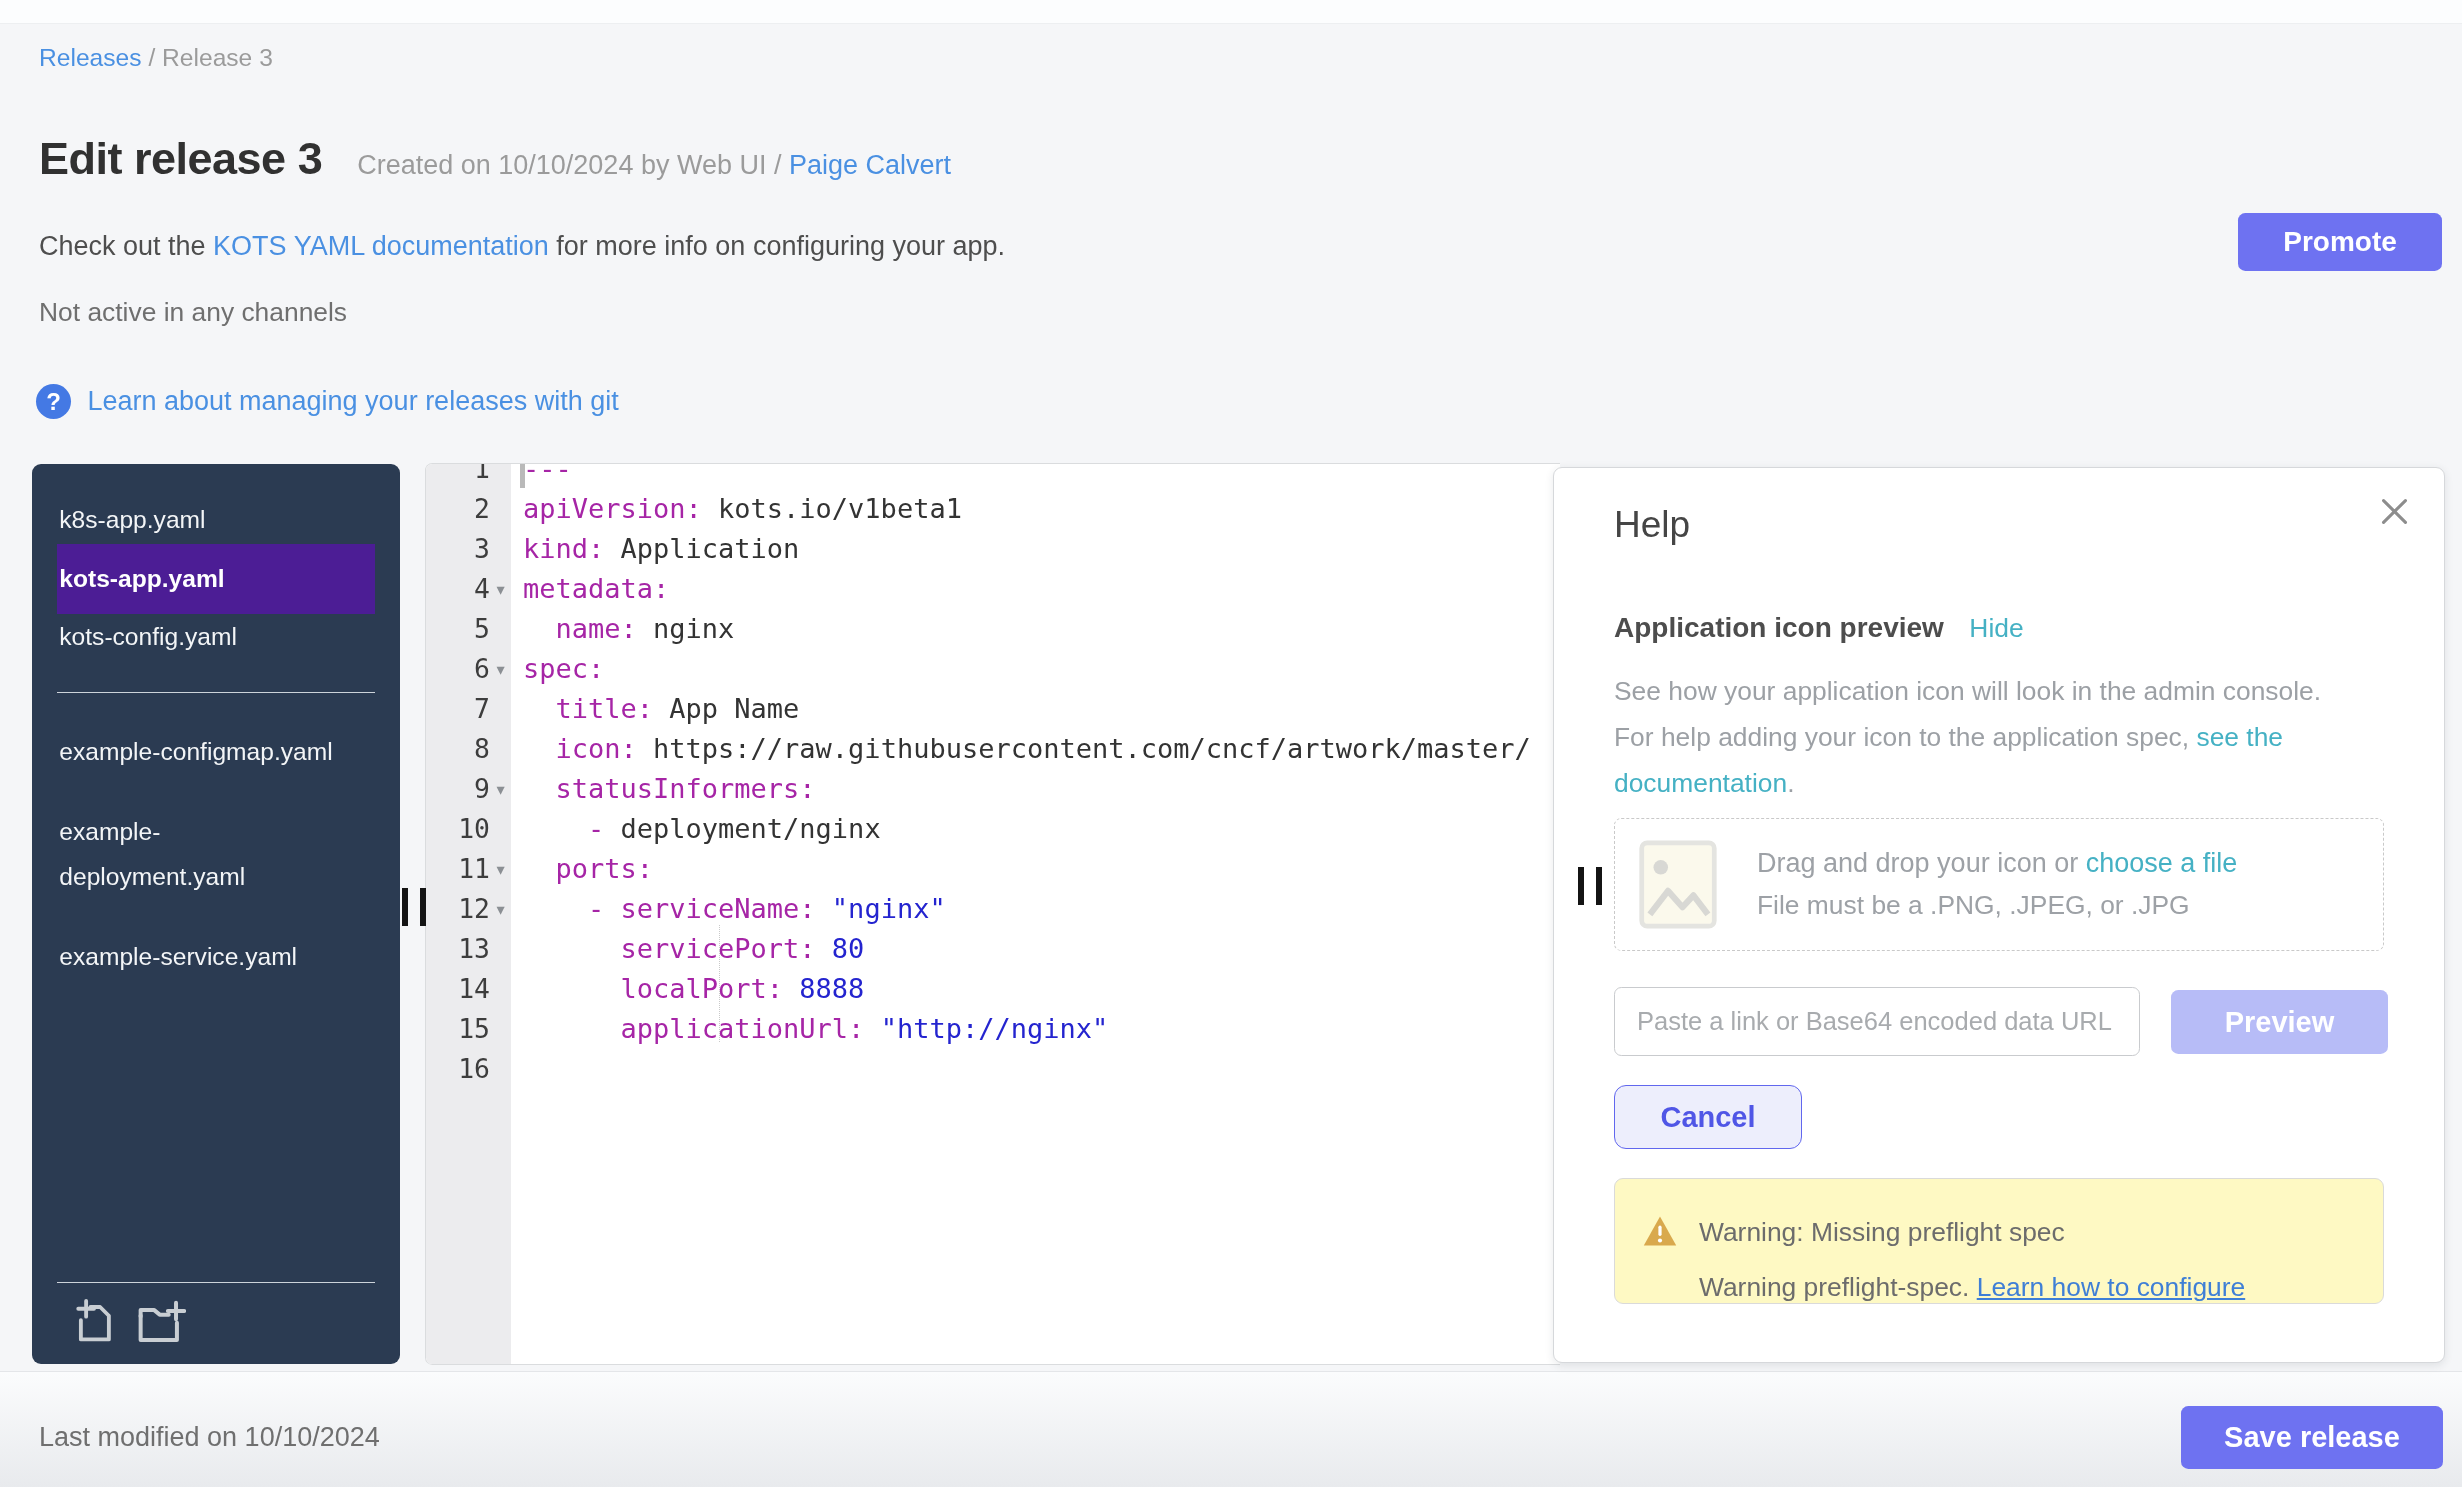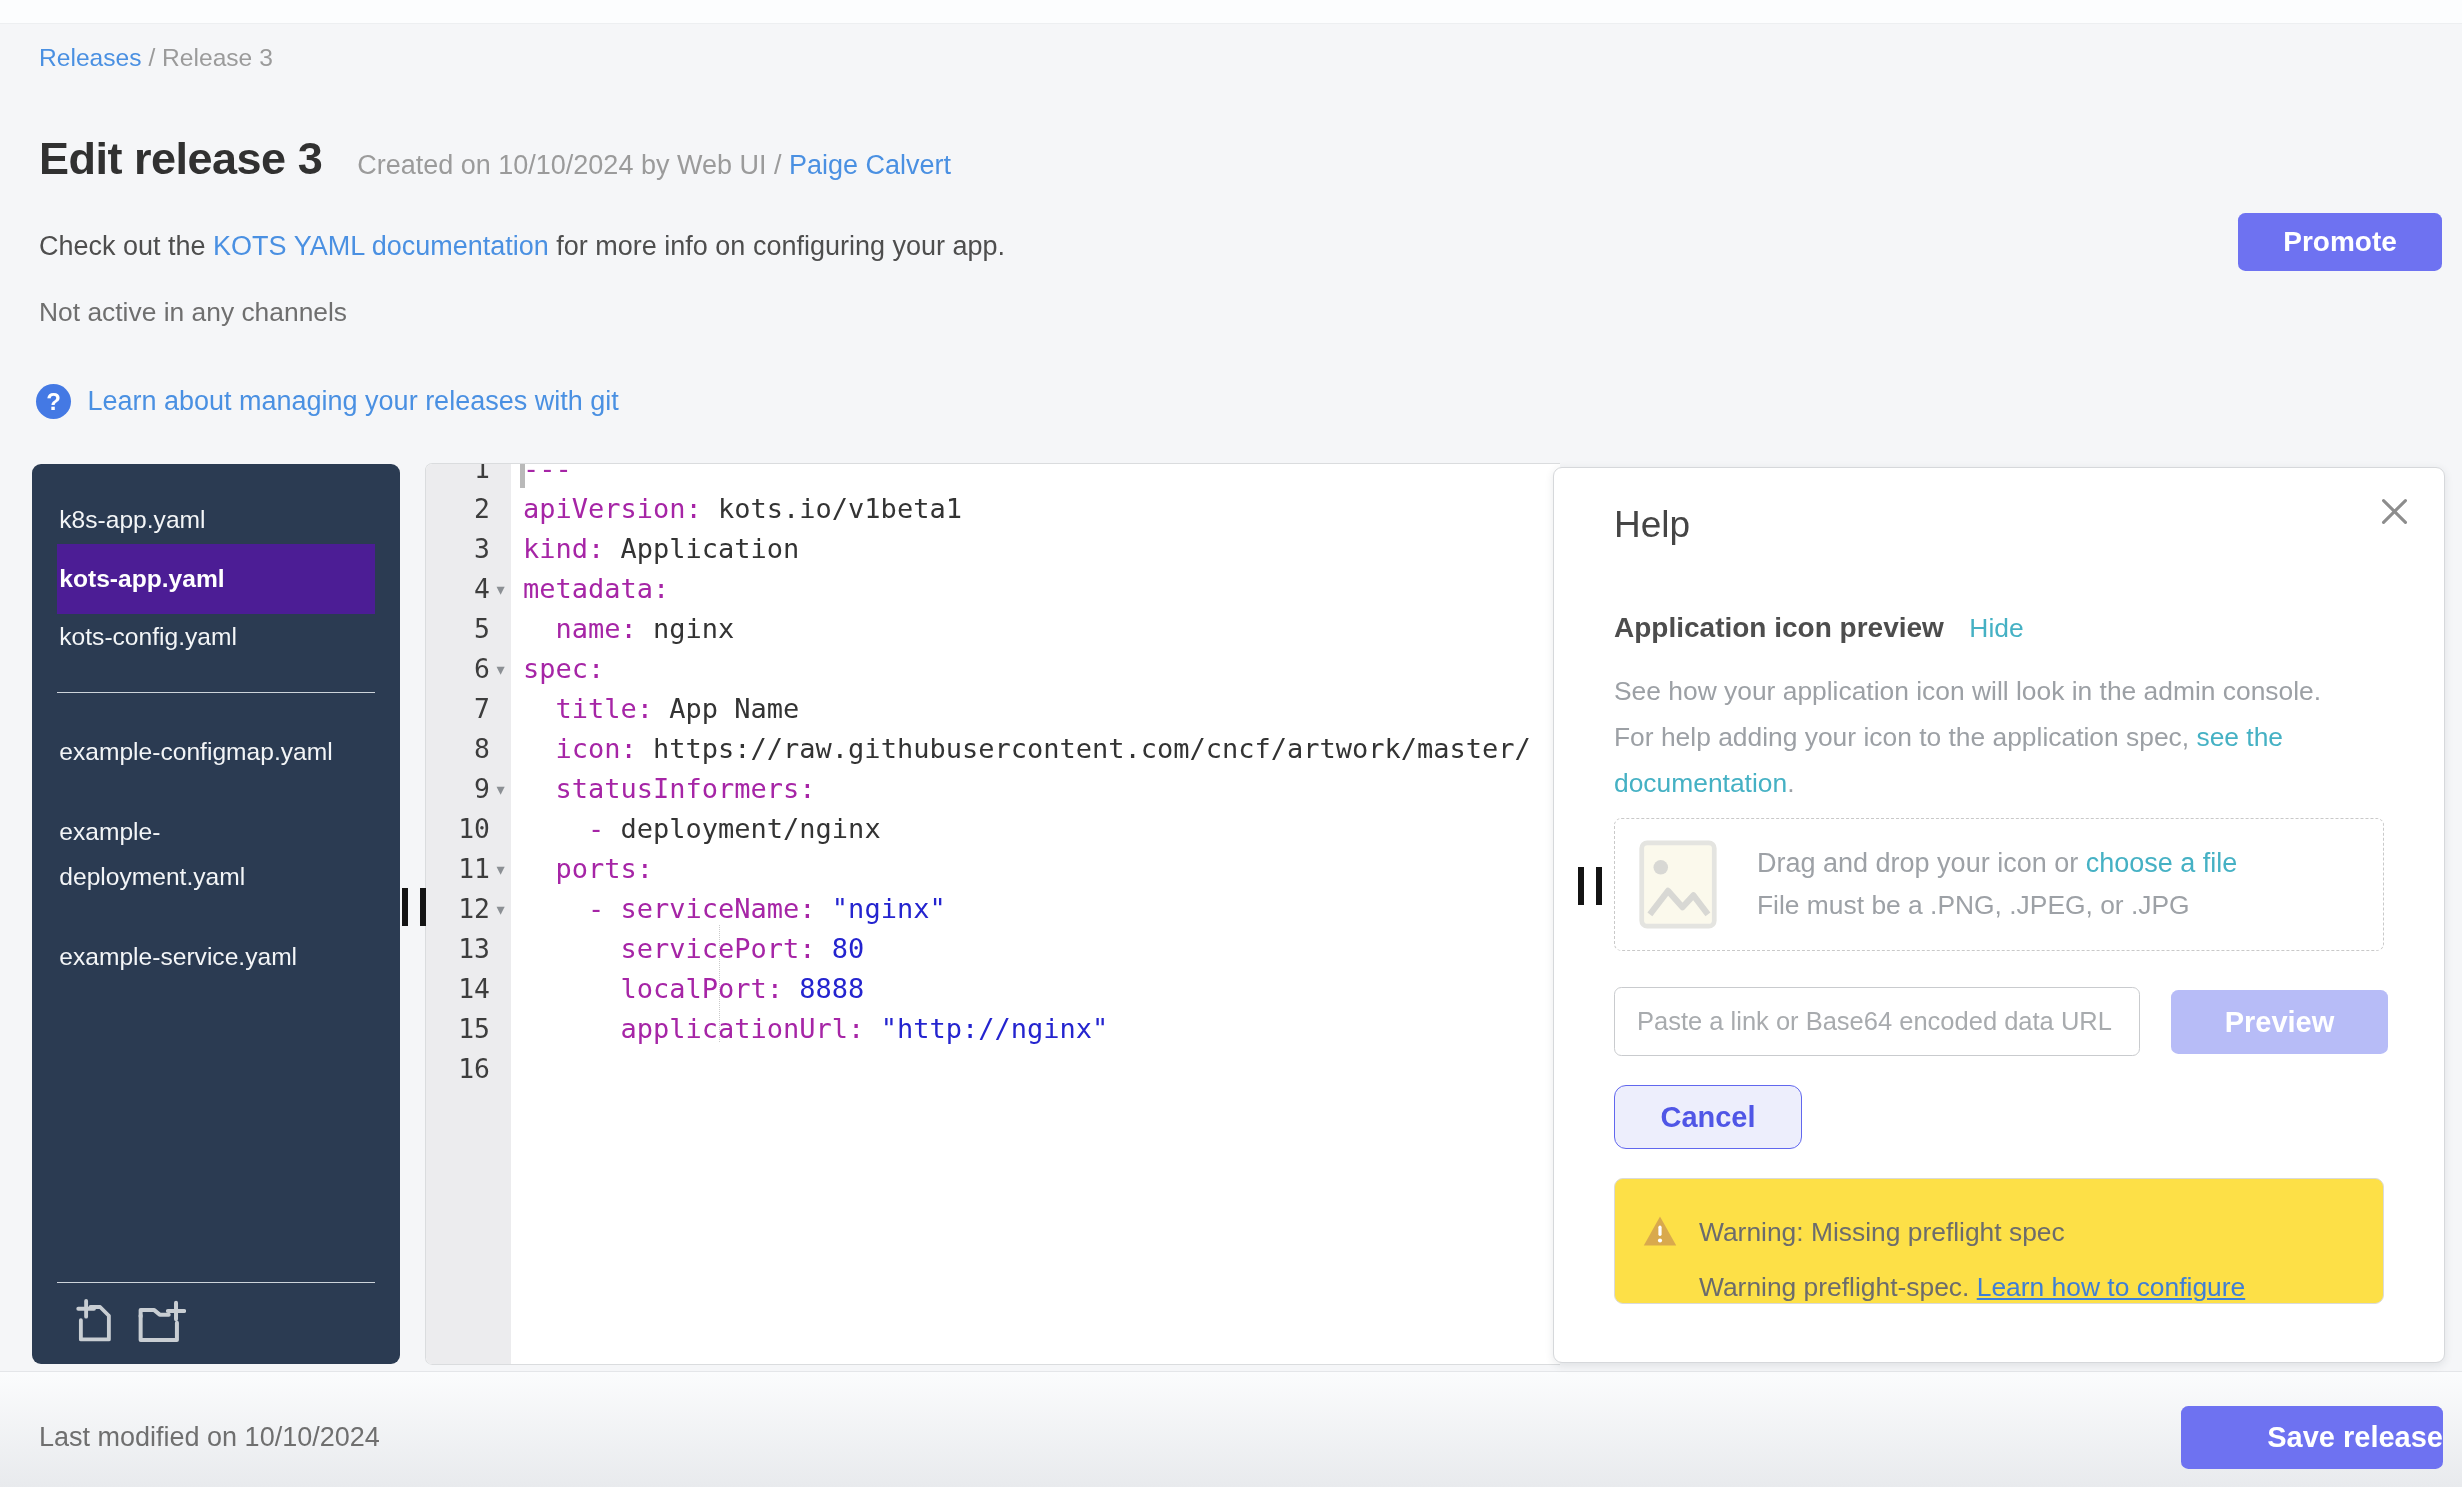--- a/index.html
+++ b/index.html
@@ -102,32 +102,32 @@
     border:1.8px solid #c9cbce; border-radius:7.3px; font-family:inherit; font-size:25.5px;
     padding:0 22px; color:#4e4e4e; background:#fff; }
   .url-input::placeholder { color:#a8abae; }
   .preview-btn { position:absolute; left:617px; top:522px; width:217px; height:64px;
     background:#b7bcf7; color:#fff; font-size:29px; font-weight:700; }
   .cancel-btn { position:absolute; left:60px; top:617px; width:188px; height:64px;
     background:#edeefc; border:1.8px solid #6167ee; border-radius:12px;
     color:#5056e6; font-size:29px; font-weight:700; cursor:pointer; font-family:inherit; }
 
   .warning-box { position:absolute; left:60px; top:710px; width:770px; height:126px;
-    background:#fde047; border:1.8px solid #dadada; border-radius:9px; overflow:hidden; }
+    background:#fef9c3; border:1.8px solid #dadada; border-radius:9px; overflow:hidden; }
   .warn-icon { position:absolute; left:27px; top:35px; }
   .warn-title { position:absolute; left:84px; top:38px; font-size:26.4px; color:#6c6c6c; }
   .warn-detail { position:absolute; left:84px; top:93px; font-size:26.4px; color:#6c6c6c; }
   .warn-detail a { color:#3f7fd6; text-decoration:underline; }
 
   
   .footer { position:absolute; left:0; top:1371px; width:2462px; height:117px;
     background:linear-gradient(#fbfcfd,#e8eaed); border-top:0.9px solid #e4e6e9; }
   .last-modified { position:absolute; left:39px; top:50px; font-size:27px; color:#6f6f6f; }
   .save-btn { position:absolute; left:2181px; top:34px; width:262px; height:63px;
-    background:#6e72f1; color:#fff; font-size:29px; font-weight:700;text-align:right; }
+    background:#6e72f1; color:#fff; font-size:29px; font-weight:700; }
 </style>
 </head>
 <body>
 
 <div class="top-strip"></div>
 
 <div class="breadcrumb">
   <a>Releases</a>
   <span class="sep"> <span>/</span> </span>
   <span class="crumb-current">Release 3</span>

